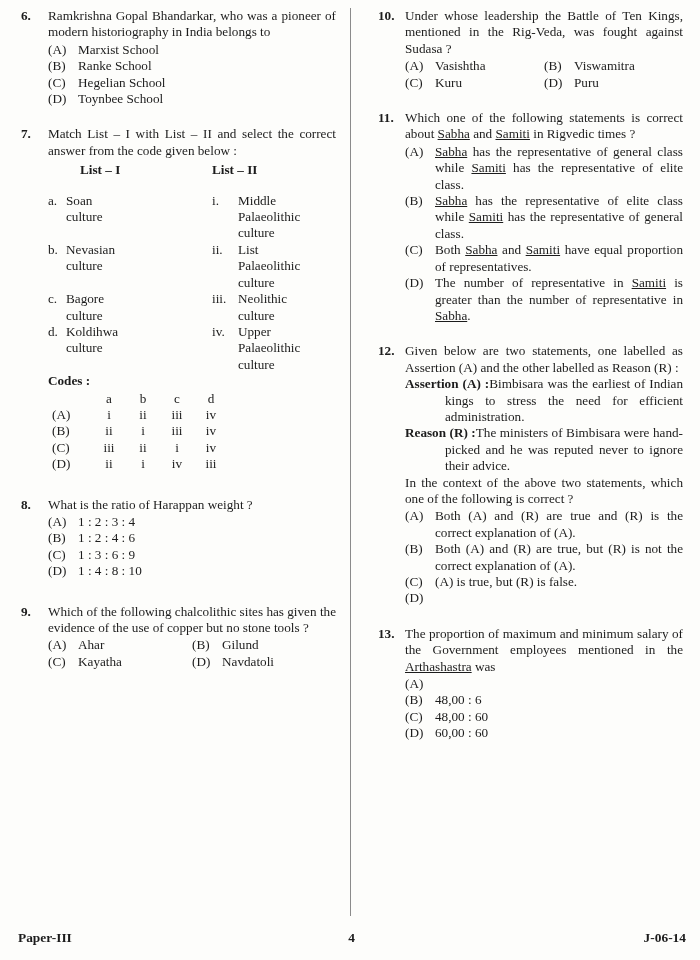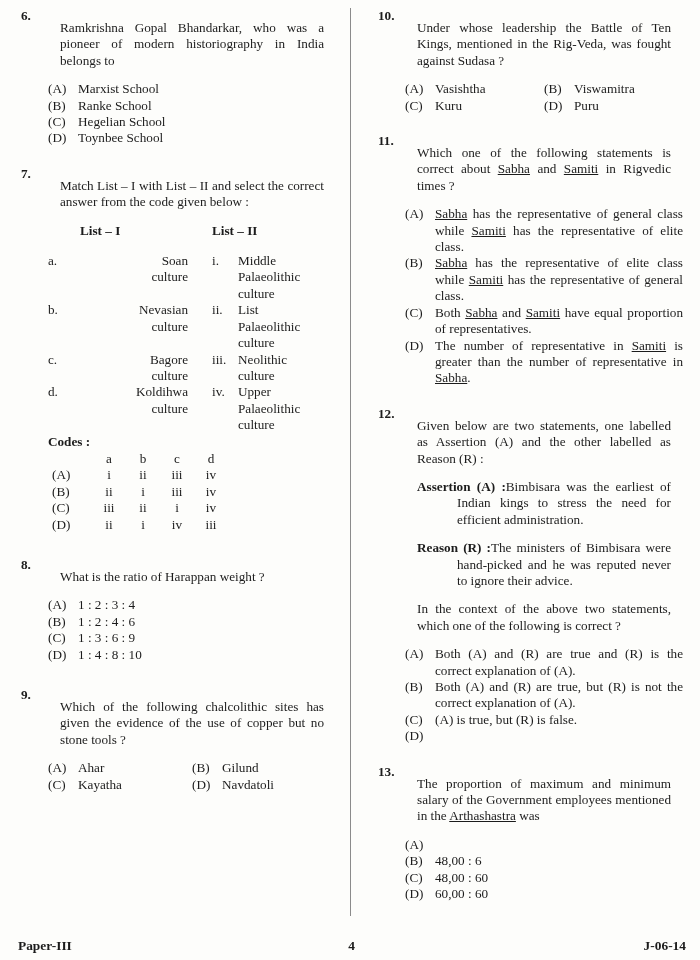--- a/index.html
+++ b/index.html
@@ -54,21 +54,21 @@
     padding-left: 3px;
   }
   .q-body {
     flex: 1 1 auto;
     font-size: 13.2px;
     line-height: 16.4px;
   }
   .q-stem {
     text-align: justify;
     text-align-last: left;
-    margin: 12px;
+    margin: 0;
   }
   .q-stem.just-all { text-align: justify; }
 
   
   .opts { margin-top: 1px; }
   .opt {
     display: flex;
     align-items: flex-start;
     line-height: 16.4px;
   }
@@ -99,21 +99,21 @@
     margin-top: 3px;
     margin-bottom: 14px;
   }
   .list-head .lh1 { flex: 0 0 140px; padding-left: 32px; }
   .list-head .lh2 { flex: 1 1 auto; padding-left: 24px; }
 
   .match-row { display: flex; }
   .match-left { flex: 0 0 140px; display: flex; }
   .match-right { flex: 1 1 auto; display: flex; padding-left: 24px; }
   .ml-key { flex: 0 0 18px; }
-  .ml-val { flex: 1 1 auto; text-align: right; }
+  .ml-val { flex: 1 1 auto; }
   .mr-key { flex: 0 0 26px; }
   .mr-val { flex: 1 1 auto; }
 
   .codes-label {
     font-weight: bold;
   }
   .codes-table {
     margin-top: 1px;
     border-collapse: collapse;
     font-size: 13.2px;
@@ -139,21 +139,21 @@
   .ar-hang .ar-label { display: inline; }
   .ar-hang .ar-body { text-align: justify; }
 
   u.term { text-decoration: underline; }
 
   
   .footer {
     position: absolute;
     left: 18px;
     right: 14px;
-    bottom: 6px;
+    bottom: 14px;
     display: flex;
     align-items: baseline;
     font-weight: bold;
     font-size: 13.4px;
   }
   .footer .f-left { flex: 0 0 auto; }
   .footer .f-center { flex: 1 1 auto; text-align: center; padding-right: 12px;}
   .footer .f-right { flex: 0 0 auto; }
   .spacer-md { height: 13px; }
   .spacer-lg { height: 18px; }

